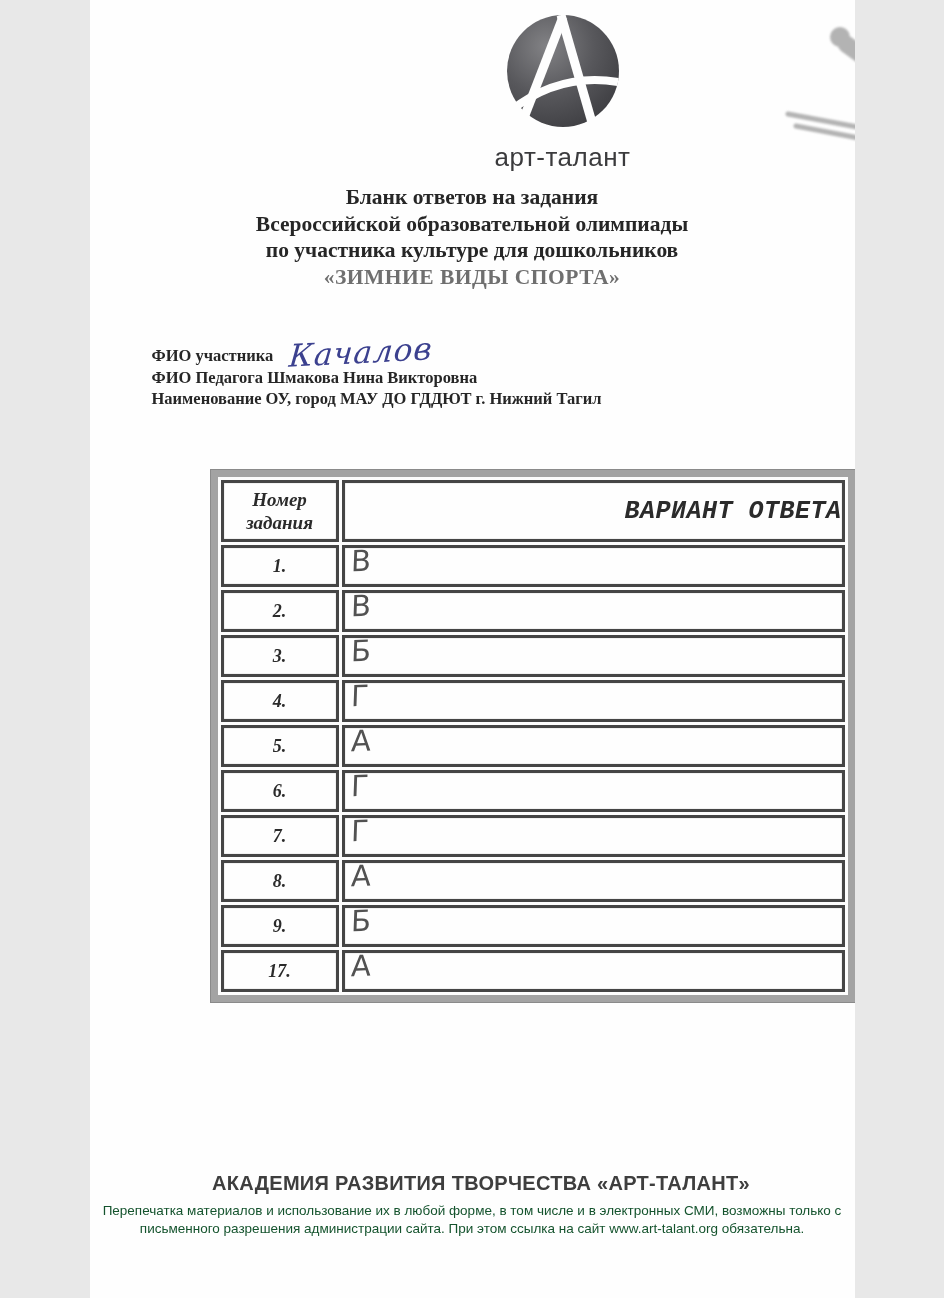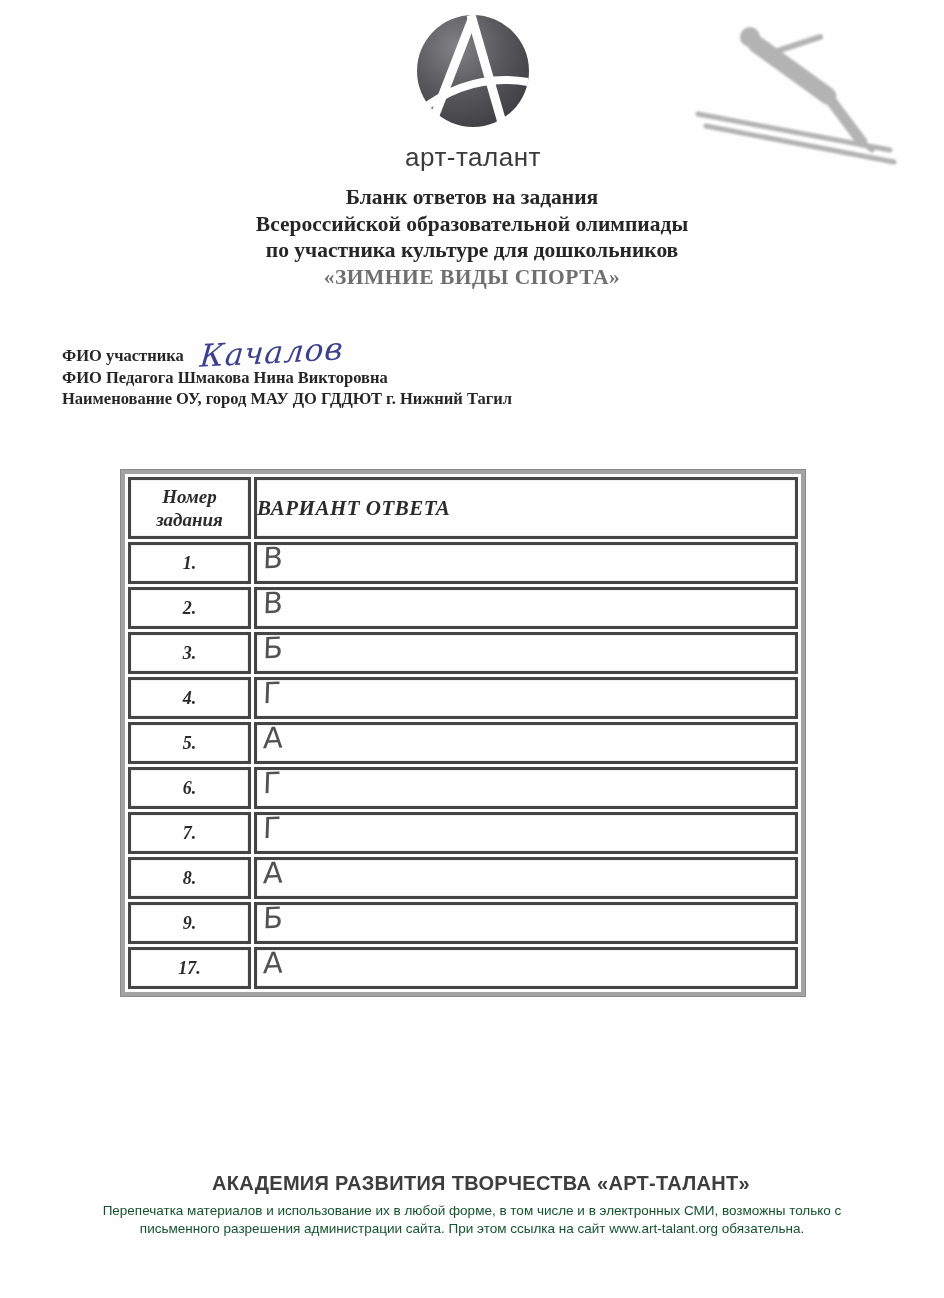--- a/index.html
+++ b/index.html
@@ -1,18 +1,18 @@
 <!DOCTYPE html>
 <html lang="ru"><head>
 <meta charset="utf-8">
 <style>
   html,body{margin:0;padding:0;background:#e8e8e8;}
   .page{
     position:relative;
-    width:944px;height:1298px;
+    width:765px;height:1298px;
     margin:0 auto;
     background:#fefefe;
     overflow:hidden;
     font-family:"Liberation Serif", serif;
     color:#2b2b2b;
   }
 
   
   .logo{position:absolute;left:398px;top:12px;width:150px;text-align:center;}
   .logo svg{display:block;margin:0 auto;}
@@ -50,33 +50,33 @@
     transform:rotate(-3deg) skewX(-8deg);
     margin-left:16px;position:relative;top:2px;
     letter-spacing:1px;
   }
 
   
   .answers-table{
     position:absolute;left:121px;top:470px;
     border-collapse:separate;border-spacing:3px;
     background:#fdfdfd;
-    border:4px solid #a3a3a3;
+    border:7px solid #a3a3a3;
     box-shadow:0 0 0 1px #8a8a8a;
   }
   .answers-table td,.answers-table th{
     border:3px solid #454545;
     box-shadow:inset 0 0 1px 0 #777;
     background:#fefefe;
     padding:0;
   }
   th.col-number{width:117px;height:56px;
     font-style:italic;font-size:19px;line-height:23px;text-align:center;}
   th.col-answer{width:538px;
-    font-style:italic;font-size:21px;text-align:left;letter-spacing:.5px;}
+    font-style:italic;font-size:25px;text-align:right;letter-spacing:.5px;font-family:Liberation Mono, monospace;}
   td.cell-number{
     height:36px;text-align:center;
     font-weight:bold;font-style:italic;font-size:18px;
   }
   td.cell-answer{padding-left:6px;overflow:visible;}
   .handwritten-answer{
     display:inline-block;
     font-family:"DejaVu Sans", sans-serif;
     font-weight:normal;font-size:29px;color:#525252;
     transform:rotate(-2deg) skewX(-4deg);

